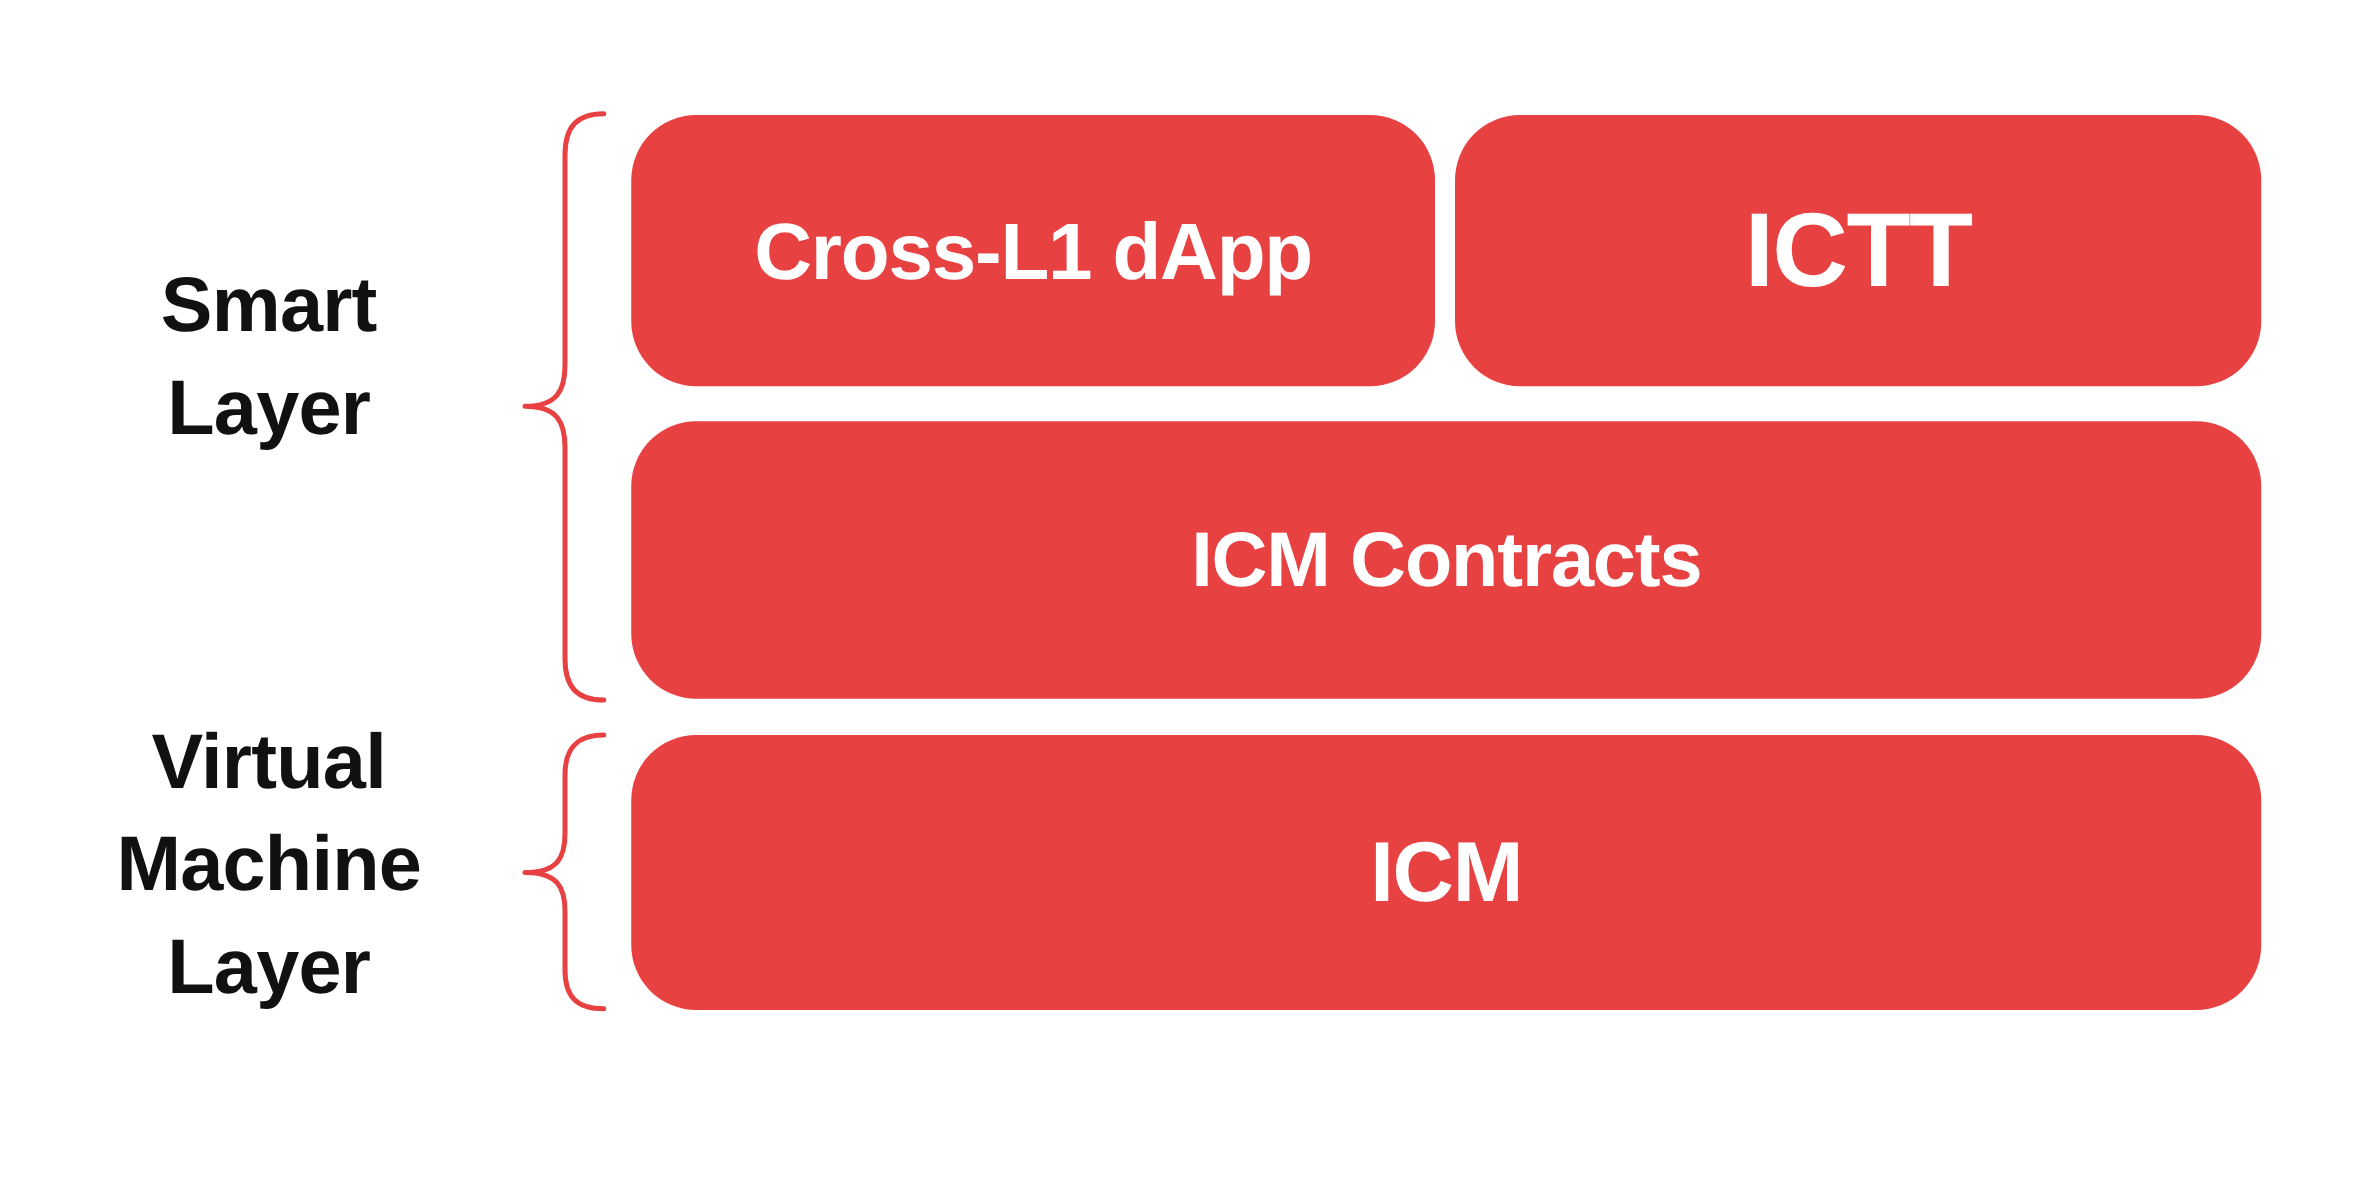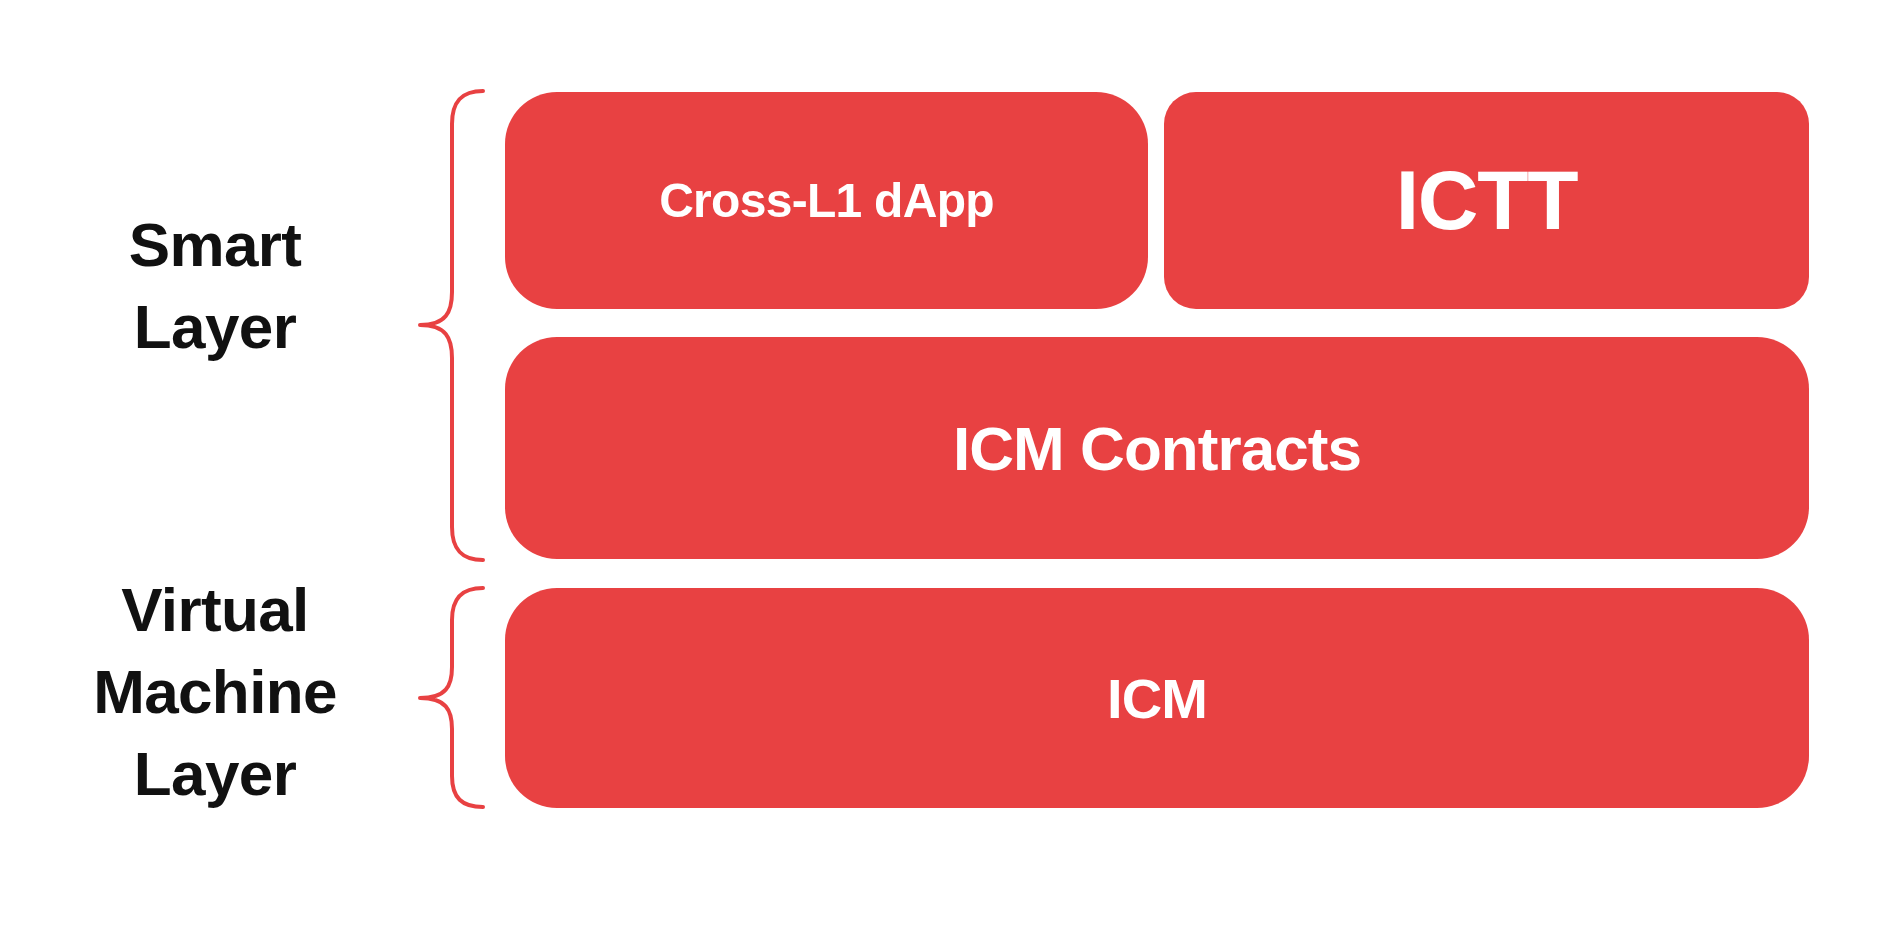--- a/index.html
+++ b/index.html
@@ -37,24 +37,24 @@
     background: var(--box-red);
     border-radius: 52px;
     display: flex;
     align-items: center;
     justify-content: center;
     color: var(--box-text);
     font-weight: 700;
     letter-spacing: -0.015em;
     text-align: center;
   }
-  .box-cross-l1 { left: 505px;  top: 92px;  width: 643px;  height: 217px; font-size: 48px; }
-  .box-ictt     { left: 1164px; top: 92px;  width: 645px;  height: 217px; font-size: 84px; border-radius: 32px; }
+  .box-cross-l1 { left: 505px;  top: 92px;  width: 643px;  height: 217px; font-size: 64px; }
+  .box-ictt     { left: 1164px; top: 92px;  width: 645px;  height: 217px; font-size: 84px; }
   .box-icm-contracts { left: 505px; top: 337px; width: 1304px; height: 222px; font-size: 62px; }
-  .box-icm      { left: 505px; top: 588px; width: 1304px; height: 220px; font-size: 56px; }
+  .box-icm      { left: 505px; top: 588px; width: 1304px; height: 220px; font-size: 68px; }
   .braces {
     position: absolute;
     left: 0; top: 0;
     width: 1892px;
     height: 946px;
     pointer-events: none;
   }
   .braces path {
     fill: none;
     stroke: var(--brace-red);

